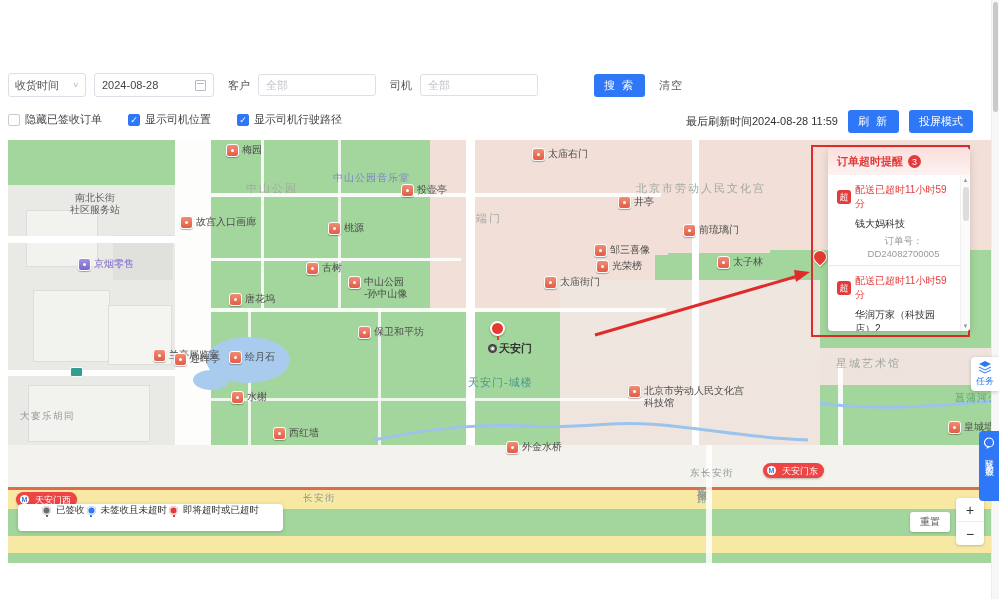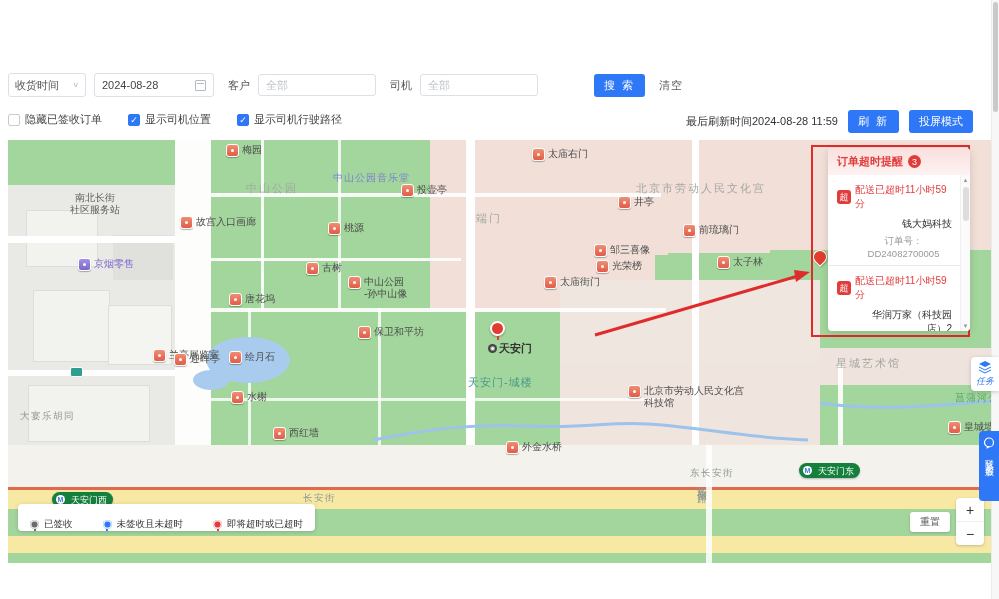--- a/index.html
+++ b/index.html
@@ -35,59 +35,59 @@
   .ml .ic:after{content:"";position:absolute;left:3.5px;top:3.5px;width:3px;height:3px;border-radius:50%;background:#fff;}
   .ml.poi-purple .ic{background:linear-gradient(#a393e2,#7d66cc);}
   .ml.poi-purple{color:#7d66cc;}
   .ml.area{color:#a3a8a2;font-size:11px;letter-spacing:2px;}
   .ml.area-dark{color:#5b5b5b;font-size:10px;letter-spacing:0;text-align:center;}
   .ml.area-purple{color:#7f82cf;font-size:10px;letter-spacing:1px;}
   .ml.park{color:#5aa56b;letter-spacing:1px;margin-left:22px;}
   .ml.park-teal{color:#4a9a8c;font-size:11px;letter-spacing:1px;}
   .ml.street{color:#8f9893;font-size:9.5px;letter-spacing:1.5px;}
   .ml.street-v{color:#8f9893;font-size:9.5px;writing-mode:vertical-lr;letter-spacing:2px;}
-  .ml.metro{background:#15803d;color:#fff;font-size:9px;border-radius:8px;padding:1.5px 6px 1.5px 4px;box-shadow:0 1px 2px rgba(0,0,0,.25);z-index:2;align-items:center;margin-left:36px;}
+  .ml.metro{background:#ef4444;color:#fff;font-size:9px;border-radius:8px;padding:1.5px 6px 1.5px 4px;box-shadow:0 1px 2px rgba(0,0,0,.25);z-index:2;align-items:center;}
   .ml.metro:before{content:"M";display:inline-block;width:9px;height:9px;border-radius:50%;background:#fff;color:#3b78dd;font-size:7px;font-weight:bold;text-align:center;line-height:9px;margin-right:3px;}
   .ml.subway .sq{width:11px;height:8px;background:#2f9e8f;border:1px solid #fff;border-radius:2px;}
   
   .tam{position:absolute;z-index:4;left:480px;top:181px;display:flex;flex-direction:column;align-items:flex-start;}
   .tam .pin{width:11px;height:11px;border-radius:50%;background:#e23b30;border:2px solid #fff;box-shadow:0 1px 2px rgba(0,0,0,.35);margin-left:2px;}
   .tam .tail{width:2px;height:4px;background:#e23b30;margin-left:8.5px;}
   .tam .lbl{font-size:11px;font-weight:bold;color:#333;margin-top:1px;display:flex;align-items:center;gap:2px;}
   .tam .cam{width:9px;height:9px;border-radius:50%;background:#444;color:#fff;font-size:6px;line-height:9px;text-align:center;}
   .m7{position:absolute;z-index:4;left:805px;top:110px;display:flex;align-items:center;gap:2px;font-size:10px;color:#333;}
   .m7 .pin{width:12px;height:12px;border-radius:50% 50% 50% 0;transform:rotate(-45deg);background:#e23b30;border:1.5px solid #fff;box-shadow:0 1px 2px rgba(0,0,0,.3);}
   
-  .legend{position:absolute;left:10px;top:364px;height:27px;background:#fff;border-radius:4px;box-shadow:0 1px 4px rgba(0,0,0,.18);display:flex;align-items:flex-end;gap:30px;padding:0 12px;z-index:6;font-size:9.5px;color:#333;}
+  .legend{position:absolute;left:10px;top:364px;height:27px;background:#fff;border-radius:4px;box-shadow:0 1px 4px rgba(0,0,0,.18);display:flex;align-items:flex-start;gap:2px;padding:0 24px;z-index:6;font-size:9.5px;color:#333;}
   .lg-item{display:flex;align-items:center;gap:5px;}
   .lg-pin{width:9px;height:9px;border-radius:50%;box-shadow:inset 0 0 0 1.5px rgba(255,255,255,.85);position:relative;}
   .lg-pin:after{content:"";position:absolute;left:3.5px;top:9px;width:2px;height:2px;background:inherit;}
   
   .resetbtn{position:absolute;left:902px;top:372px;width:40px;height:20px;background:#fff;border-radius:3px;box-shadow:0 1px 3px rgba(0,0,0,.2);font-size:10px;color:#555;display:flex;align-items:center;justify-content:center;z-index:6;cursor:pointer;}
   .zoomctl{position:absolute;left:948px;top:358px;width:28px;background:#fff;border-radius:4px;box-shadow:0 1px 3px rgba(0,0,0,.2);z-index:6;overflow:hidden;}
   .zoomctl div{height:23px;display:flex;align-items:center;justify-content:center;font-size:14px;color:#333;cursor:pointer;}
   .zoomctl div:first-child{border-bottom:1px solid #eee;}
   
   .ann-rect{position:absolute;left:811px;top:145px;width:159px;height:192px;border:2px solid #e02b2b;z-index:7;pointer-events:none;box-sizing:border-box;}
   
   .panel{position:absolute;left:828px;top:148px;width:142px;height:183px;background:#fff;border-radius:4px;box-shadow:0 2px 8px rgba(0,0,0,.15);z-index:8;overflow:hidden;}
   .panel-h{height:27px;display:flex;align-items:center;padding:0 9px;background:linear-gradient(#f9dfdd,#fdf3f2);font-size:11px;font-weight:bold;color:#e23b3b;}
   .cnt{width:13px;height:13px;border-radius:50%;background:#e23b3b;color:#fff;font-size:9px;font-weight:normal;display:flex;align-items:center;justify-content:center;margin-left:5px;}
   .items{position:absolute;left:0;right:10px;top:27px;bottom:0;overflow:hidden;}
   .aitem{padding:8px 8px 6px 9px;border-bottom:1px solid #f2e5e4;cursor:pointer;}
   .aitem .st{display:flex;align-items:center;gap:4px;font-size:10px;color:#e23b3b;}
   .aitem .bg{width:14px;height:14px;background:#e23b3b;color:#fff;border-radius:3px;font-size:9px;display:flex;align-items:center;justify-content:center;flex:0 0 auto;}
-  .aitem .cu{font-size:10px;color:#333;margin:6px 0 0 18px;text-align:right;}
+  .aitem .cu{font-size:10px;color:#333;margin:6px 0 0 18px;}
   .aitem .no{font-size:9.5px;color:#999;margin:4px 0 0 18px;text-align:center;}
   .pscroll{position:absolute;right:0;top:27px;bottom:0;width:10px;background:#fbfbfb;border-left:1px solid #f0f0f0;z-index:2;display:flex;flex-direction:column;align-items:center;justify-content:space-between;padding:2px 0;box-sizing:border-box;}
   .pscroll .ar{font-size:6px;color:#999;}
   .pscroll .th{width:6px;height:34px;background:#ddd;border-radius:3px;position:absolute;top:12px;left:1.5px;}
   
   .float-task{position:absolute;left:971px;top:357px;width:28px;height:34px;background:#fff;border-radius:4px 0 0 4px;box-shadow:0 1px 4px rgba(0,0,0,.2);display:flex;flex-direction:column;align-items:center;justify-content:center;gap:1px;z-index:9;cursor:pointer;}
-  .float-task .t{font-size:9px;color:#2e77f6;font-style:italic;}
+  .float-task .t{font-size:9px;color:#2e77f6;}
   .float-support{position:absolute;left:979px;top:431px;width:20px;height:70px;background:#2e77f6;border-radius:4px 0 0 4px;display:flex;flex-direction:column;align-items:center;padding-top:6px;gap:3px;z-index:9;cursor:pointer;box-sizing:border-box;}
   .float-support .t{writing-mode:vertical-lr;color:#fff;font-size:9px;letter-spacing:3px;}
   
   .sbar{position:absolute;right:0;top:0;width:7px;height:599px;background:#f7f7f7;border-left:1px solid #ececec;z-index:5;}
   .sbar .th{position:absolute;left:1px;top:2px;width:5px;height:110px;background:#c9c9c9;border-radius:3px;}
 </style>
 </head>
 <body>
 
 <div class="page">

